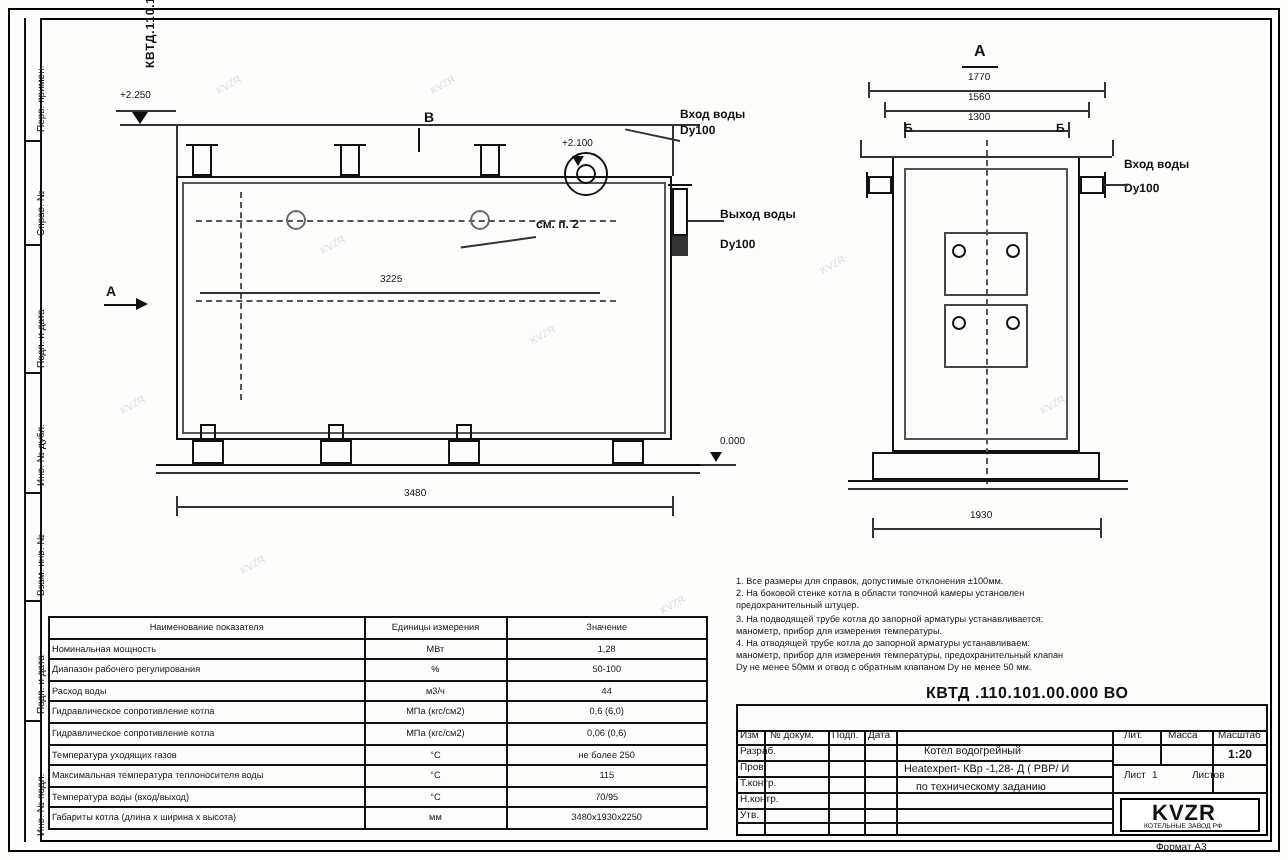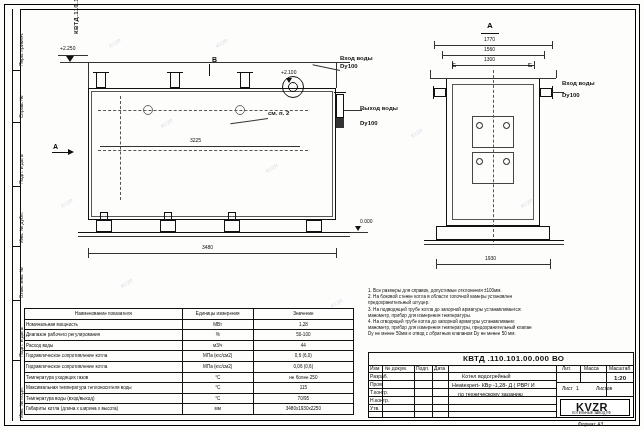--- a/index.html
+++ b/index.html
@@ -242,21 +242,21 @@
           <td class="l">Габариты котла (длина х ширина х высота)</td>
           <td class="c">мм</td>
           <td class="c">3480х1930х2250</td>
         </tr>
   </tbody>
     </table>
 
   <div class="box2" style="left:368px;top:352px;width:266px;height:66px;"></div>
 
   <div class="box" style="left:368px;top:352px;width:266px;height:14px;"></div>
-  <div class="txt b" style="left:440px;top:355px;font-size:8px;letter-spacing:.3px;padding-left:23px;">КВТД .110.101.00.000  ВО</div>
+  <div class="txt b" style="left:440px;top:343px;font-size:8px;letter-spacing:.3px;padding-left:23px;">КВТД .110.101.00.000  ВО</div>
 
   <div class="ln" style="left:382px;top:366px;width:1px;height:52px;"></div>
   <div class="ln" style="left:414px;top:366px;width:1px;height:52px;"></div>
   <div class="ln" style="left:432px;top:366px;width:1px;height:52px;"></div>
   <div class="ln" style="left:448px;top:366px;width:1px;height:52px;"></div>
   <div class="ln" style="left:556px;top:366px;width:1px;height:52px;"></div>
   <div class="ln" style="left:368px;top:372px;width:188px;height:1px;"></div>
   <div class="ln" style="left:368px;top:380px;width:188px;height:1px;"></div>
   <div class="ln" style="left:368px;top:388px;width:188px;height:1px;"></div>
   <div class="ln" style="left:368px;top:396px;width:188px;height:1px;"></div>

